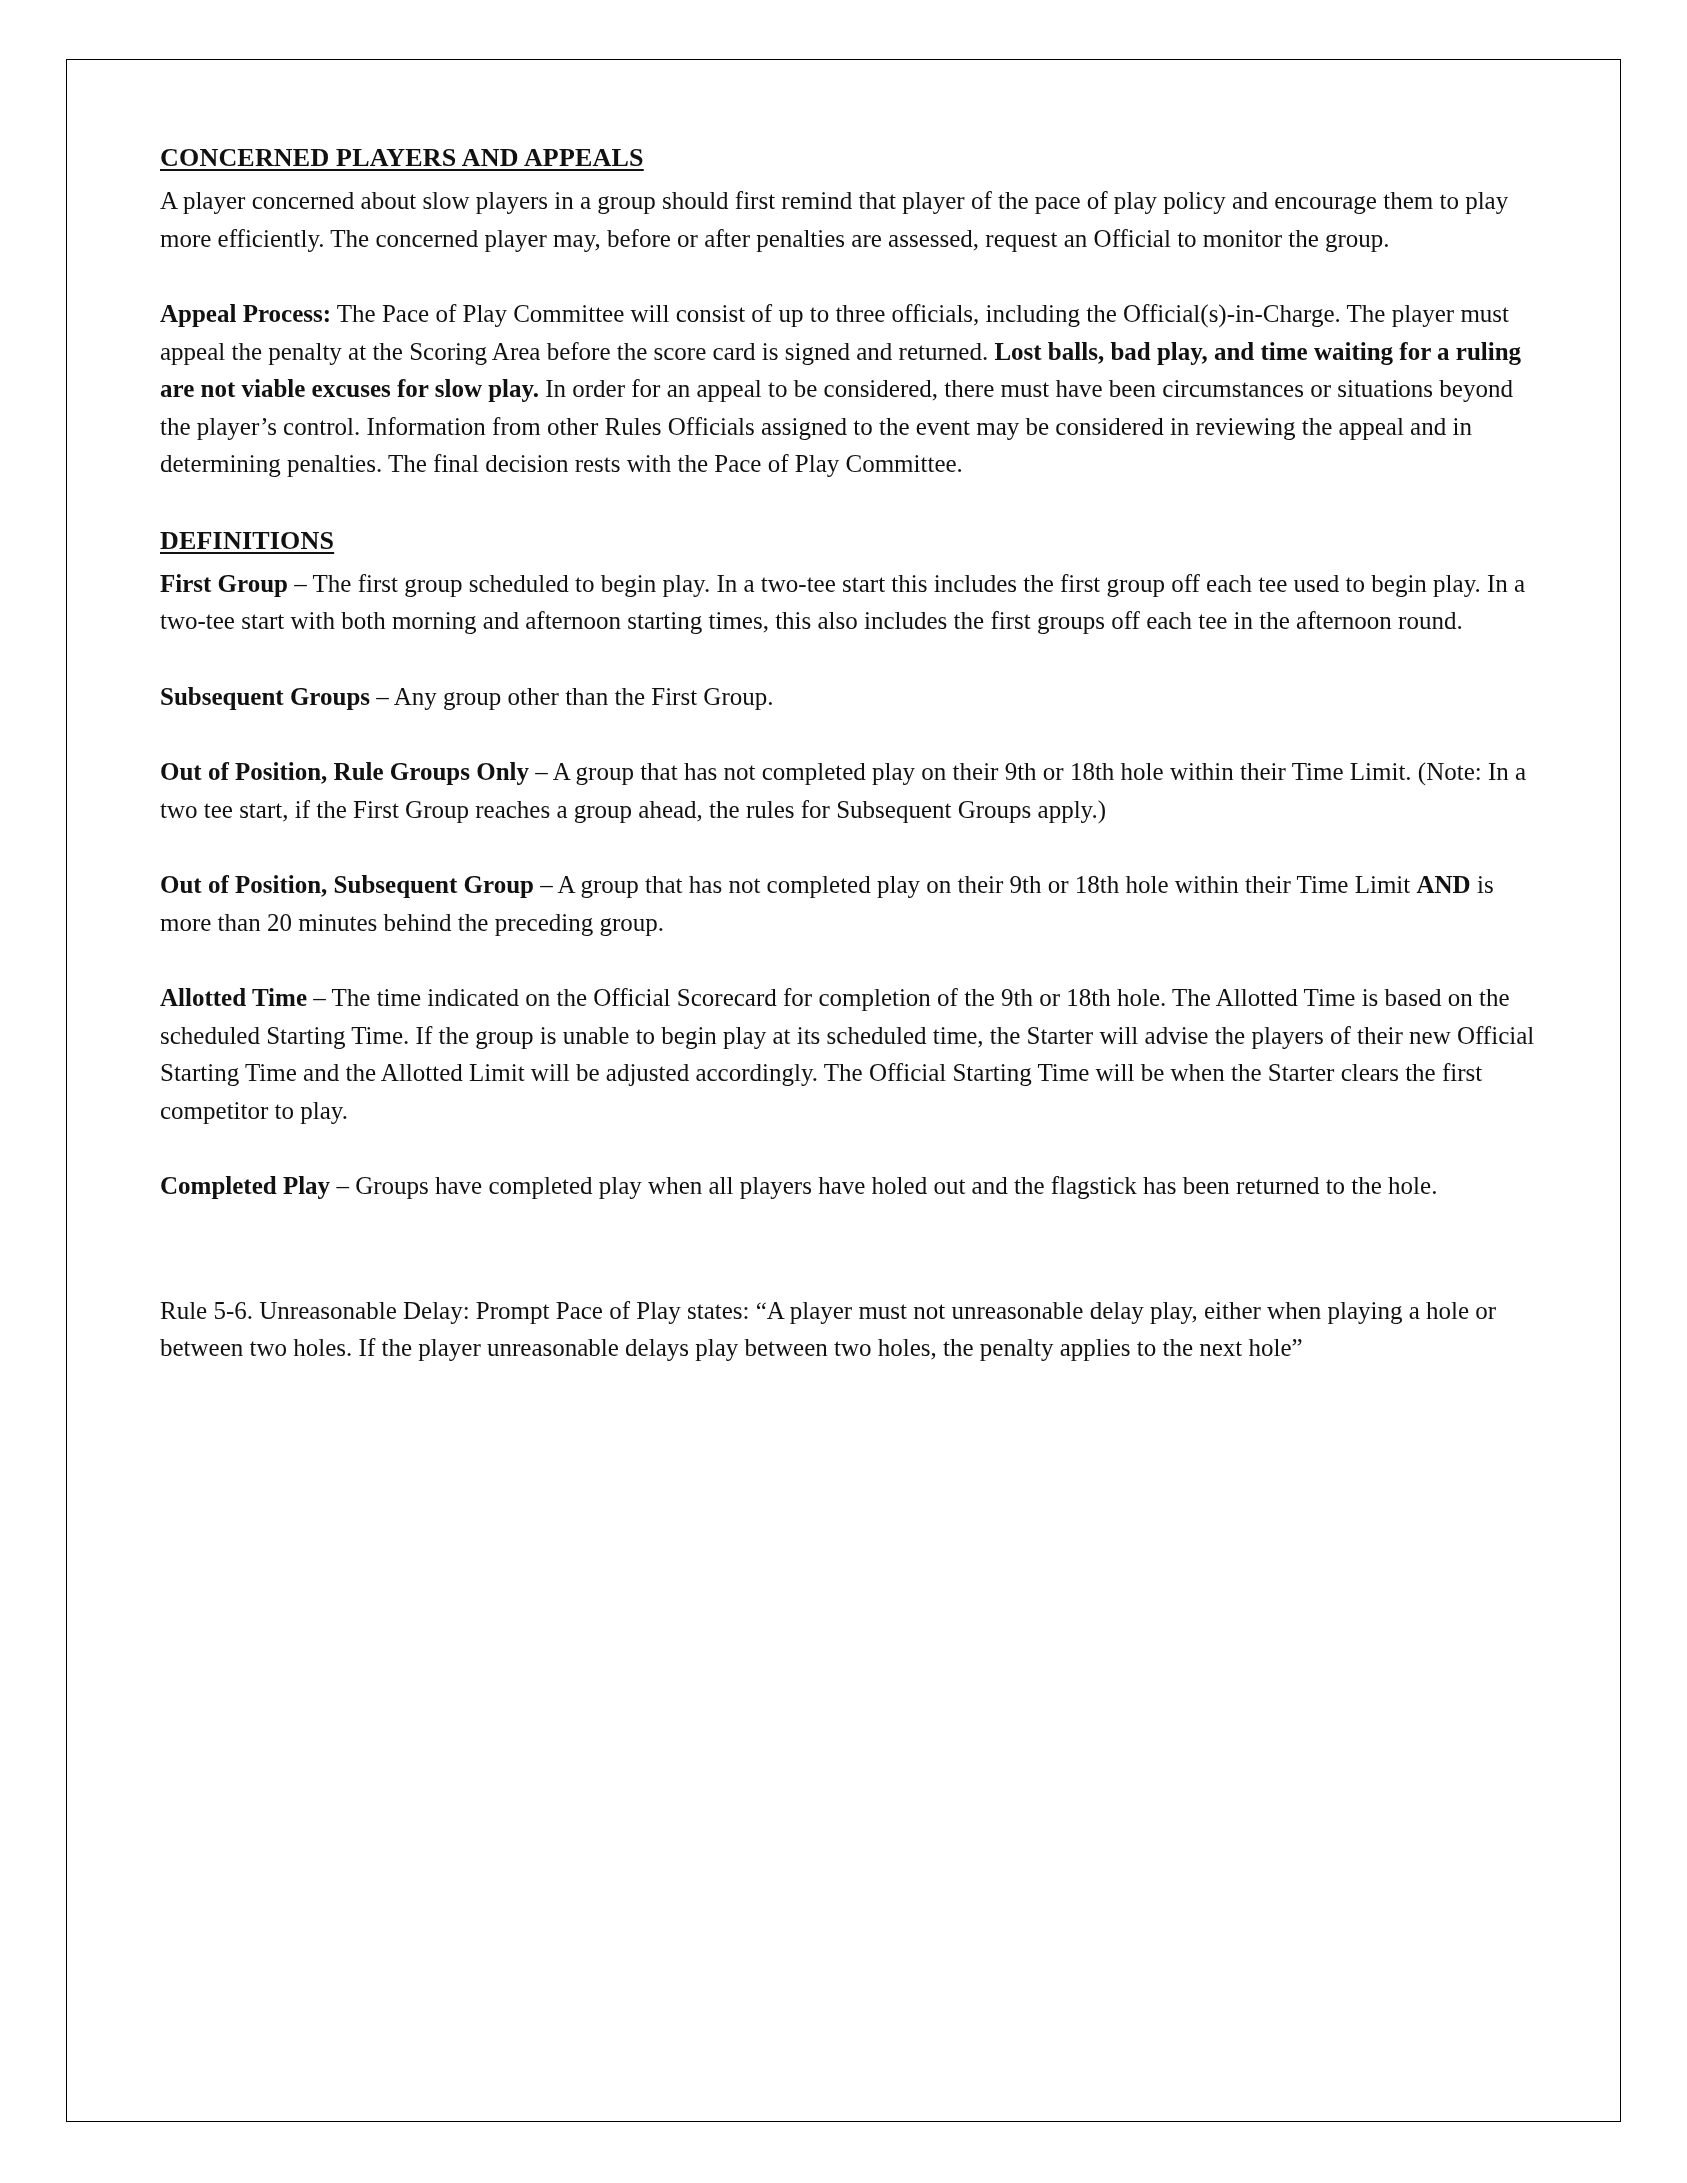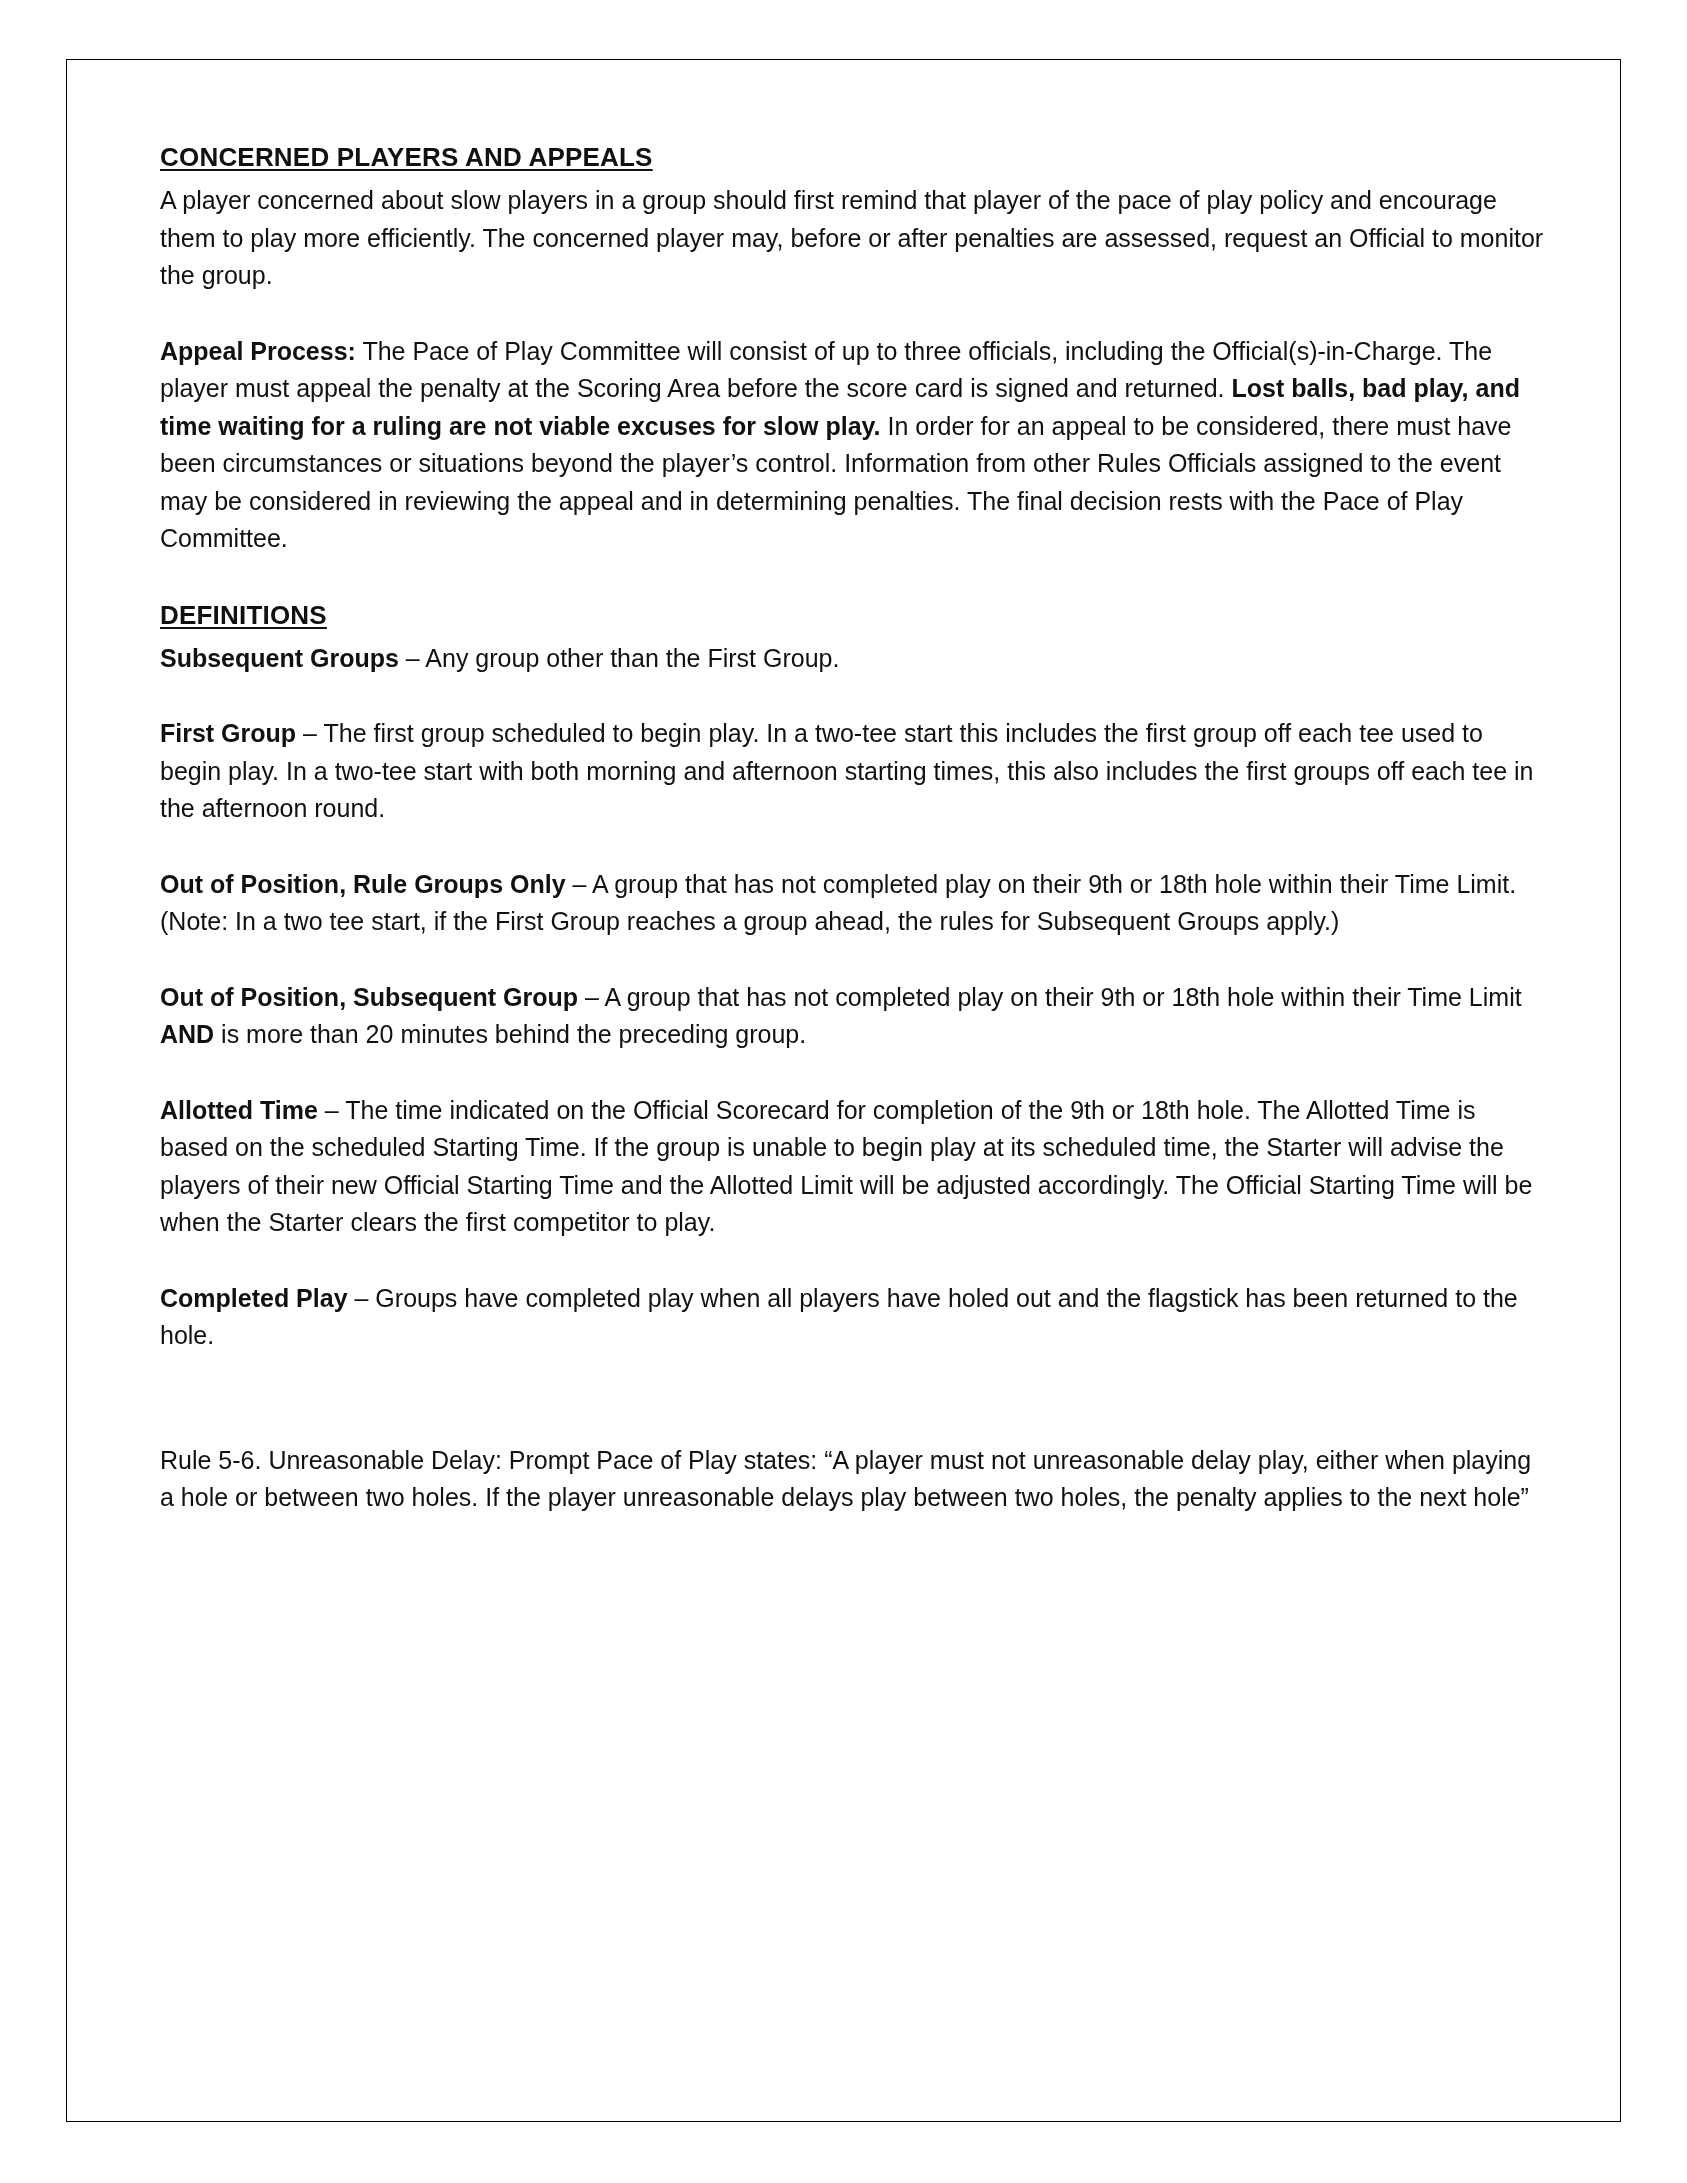--- a/index.html
+++ b/index.html
@@ -16,20 +16,21 @@
     font-family: "Liberation Sans", "DejaVu Sans", sans-serif;
     color: #111111;
   }
   .frame {
     width: 100%;
     height: 100%;
     box-sizing: border-box;
     border: 1.7px solid #000000;
     padding: 78px 74px 34px 93px;
     overflow: hidden;
+    font-family: Liberation Serif, serif;
   }
   .doc {
     font-size: 25px;
     line-height: 1.5;
   }
   .heading {
     font-size: 26px;
     font-weight: bold;
     margin: 0 0 5px 0;
     text-decoration: underline;
@@ -53,22 +54,22 @@
 <div class="page">
   <div class="frame">
     <div class="doc">
         <section>
           <h2 class="heading">CONCERNED PLAYERS AND APPEALS</h2>
           <p><span>A player concerned about slow players in a group should first remind that player of the pace of play policy and encourage them to play more efficiently. The concerned player may, before or after penalties are assessed, request an Official to monitor the group.</span></p>
           <p><span class="b">Appeal Process:</span><span> The Pace of Play Committee will consist of up to three officials, including the Official(s)-in-Charge. The player must appeal the penalty at the Scoring Area before the score card is signed and returned. </span><span class="b">Lost balls, bad play, and time waiting for a ruling are not viable excuses for slow play.</span><span> In order for an appeal to be considered, there must have been circumstances or situations beyond the player’s control. Information from other Rules Officials assigned to the event may be considered in reviewing the appeal and in determining penalties. The final decision rests with the Pace of Play Committee.</span></p>
         </section>
         <section>
           <h2 class="heading">DEFINITIONS</h2>
+          <p><span class="b">First Group</span><span> – The first group scheduled to begin play. In a two-tee start this includes the first group off each tee used to begin play. In a two-tee start with both morning and afternoon starting times, this also includes the first groups off each tee in the afternoon round.</span></p>
           <p><span class="b">Subsequent Groups</span><span> – Any group other than the First Group.</span></p>
-          <p><span class="b">First Group</span><span> – The first group scheduled to begin play. In a two-tee start this includes the first group off each tee used to begin play. In a two-tee start with both morning and afternoon starting times, this also includes the first groups off each tee in the afternoon round.</span></p>
           <p><span class="b">Out of Position, Rule Groups Only</span><span> – A group that has not completed play on their 9th or 18th hole within their Time Limit. (Note: In a two tee start, if the First Group reaches a group ahead, the rules for Subsequent Groups apply.)</span></p>
           <p><span class="b">Out of Position, Subsequent Group</span><span> – A group that has not completed play on their 9th or 18th hole within their Time Limit </span><span class="b">AND</span><span> is more than 20 minutes behind the preceding group.</span></p>
           <p><span class="b">Allotted Time</span><span> – The time indicated on the Official Scorecard for completion of the 9th or 18th hole. The Allotted Time is based on the scheduled Starting Time. If the group is unable to begin play at its scheduled time, the Starter will advise the players of their new Official Starting Time and the Allotted Limit will be adjusted accordingly. The Official Starting Time will be when the Starter clears the first competitor to play.</span></p>
           <p><span class="b">Completed Play</span><span> – Groups have completed play when all players have holed out and the flagstick has been returned to the hole.</span></p>
         </section>
         <section class="gap-before">
           <p><span>Rule 5-6. Unreasonable Delay: Prompt Pace of Play states: “A player must not unreasonable delay play, either when playing a hole or between two holes.  If the player unreasonable delays play between two holes, the penalty applies to the next hole”</span></p>
         </section>
       </div>
   </div>

